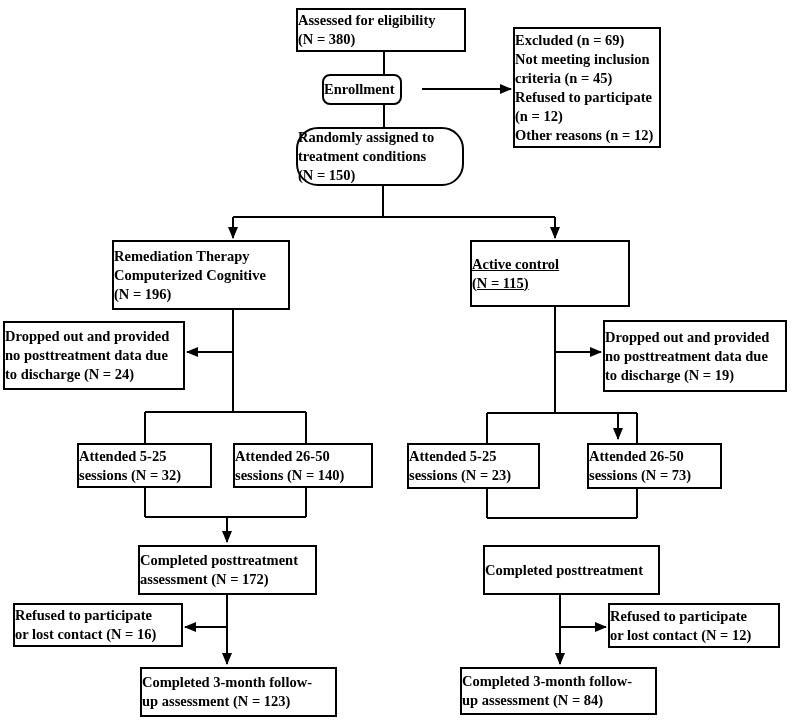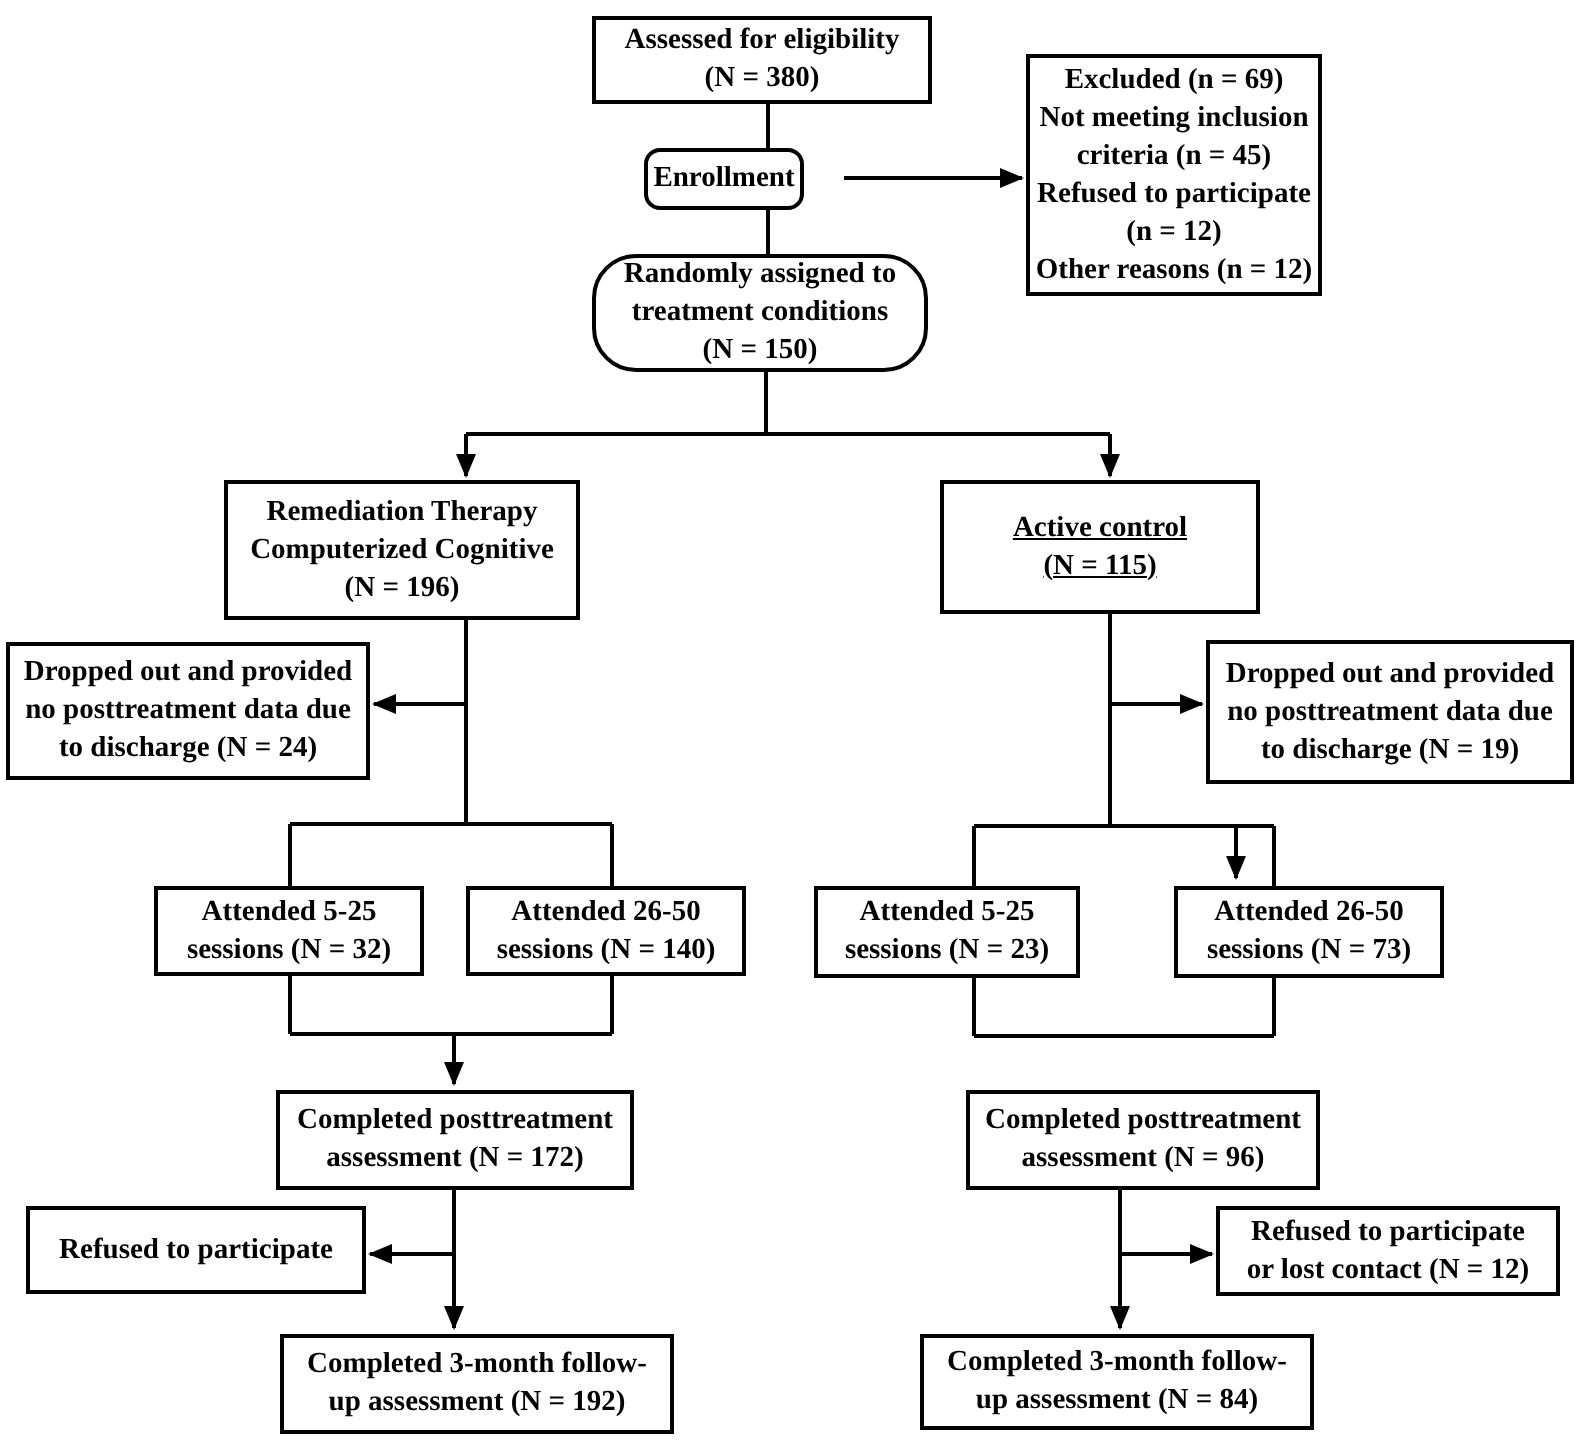--- a/index.html
+++ b/index.html
@@ -31,21 +31,21 @@
     fill: none;
   }
   .lines marker path { fill: var(--line); stroke: none; }
   .box {
     position: absolute;
     border: 2px solid var(--border);
     background: var(--bg);
     display: flex;
     flex-direction: column;
     justify-content: center;
-    align-items: center;
+    align-items: flex-start;
     text-align: center;
     font-size: 14.5px;
     line-height: 19px;
   }
   .box span { white-space: nowrap; }
   .box.thick { border-width: 2.5px; }
   .box.rounded { border-radius: 8px; }
 </style>
 </head>
 <body>
@@ -168,35 +168,35 @@
     <span>sessions (N = 73)</span>
   </div>
 
   <div class="box" style="left:138px; top:545px; width:179px; height:50px;">
     <span>Completed posttreatment</span>
     <span>assessment (N = 172)</span>
   </div>
 
   <div class="box" style="left:483px; top:545px; width:177px; height:50px;">
     <span>Completed posttreatment</span>
-    <span>assessment (N = 96)</span>
   </div>
 
   <div class="box" style="left:13px; top:603px; width:170px; height:44px;">
     <span>Refused to participate</span>
+    <span>or lost contact (N = 16)</span>
   </div>
 
   <div class="box" style="left:608px; top:603px; width:172px; height:45px;">
     <span>Refused to participate</span>
     <span>or lost contact (N = 12)</span>
   </div>
 
   <div class="box" style="left:140px; top:667px; width:197px; height:50px;">
     <span>Completed 3-month follow-</span>
-    <span>up assessment (N = 192)</span>
+    <span>up assessment (N = 123)</span>
   </div>
 
   <div class="box" style="left:460px; top:667px; width:197px; height:48px;">
     <span>Completed 3-month follow-</span>
     <span>up assessment (N = 84)</span>
   </div>
 
 </div>
 
 </body></html>

